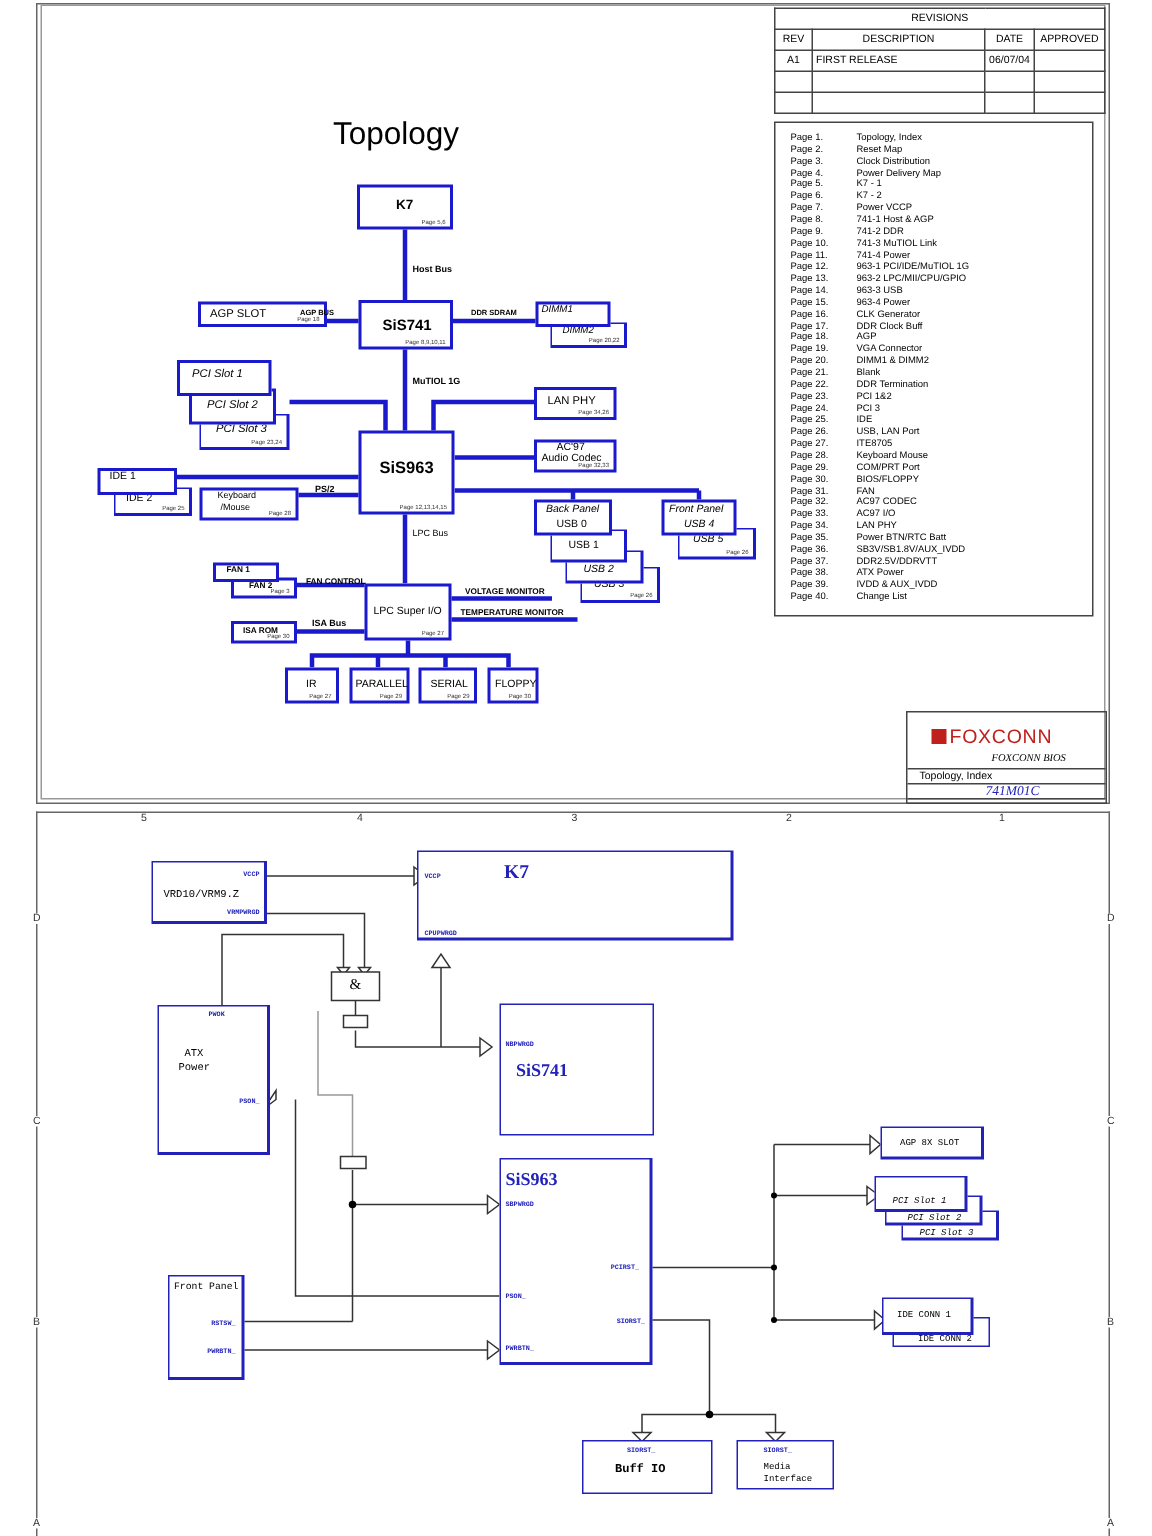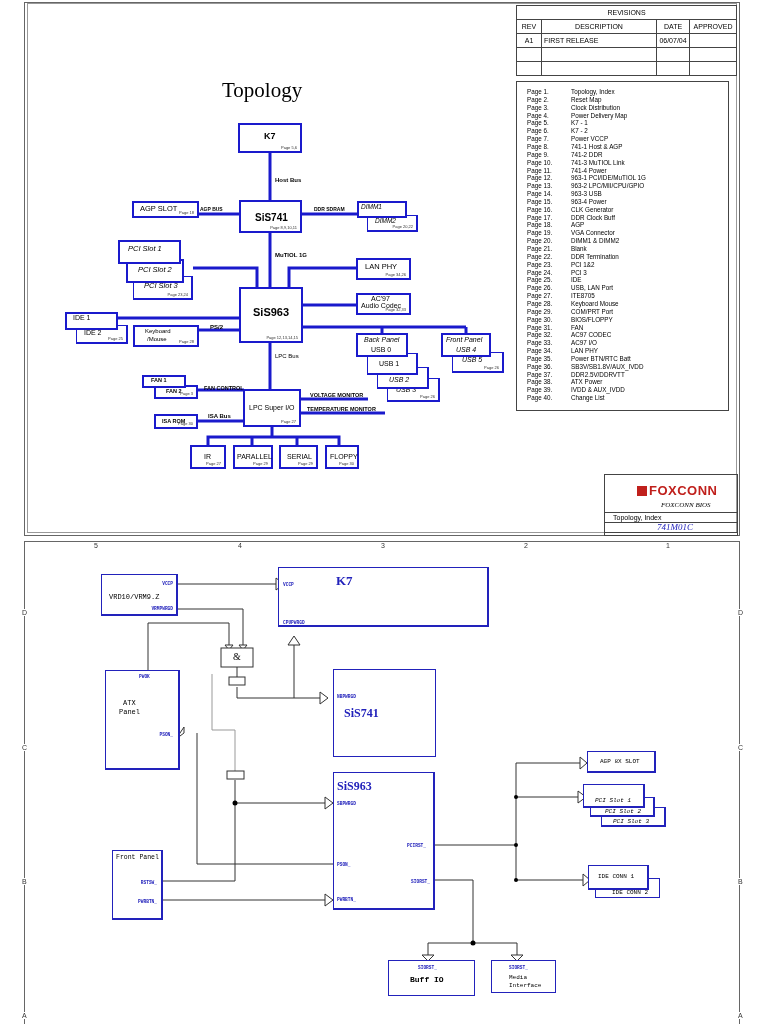--- a/index.html
+++ b/index.html
@@ -97,21 +97,21 @@
     <div class="row" style="top: 257.2px;"><span class="p">Page 33.</span><span>AC97 I/O</span></div>
     <div class="row" style="top: 265.05px;"><span class="p">Page 34.</span><span>LAN PHY</span></div>
     <div class="row" style="top: 272.9px;"><span class="p">Page 35.</span><span>Power BTN/RTC Batt</span></div>
     <div class="row" style="top: 280.75px;"><span class="p">Page 36.</span><span>SB3V/SB1.8V/AUX_IVDD</span></div>
     <div class="row" style="top: 288.6px;"><span class="p">Page 37.</span><span>DDR2.5V/DDRVTT</span></div>
     <div class="row" style="top: 296.45px;"><span class="p">Page 38.</span><span>ATX Power</span></div>
     <div class="row" style="top: 304.3px;"><span class="p">Page 39.</span><span>IVDD &amp; AUX_IVDD</span></div>
     <div class="row" style="top: 312.15px;"><span class="p">Page 40.</span><span>Change List</span></div>
   </div>
 
-<div class="abs" style="left:222px;top:78px;font-size:21px;font-family:Liberation Serif, serif;">Topology</div>
+<div class="abs" style="left:222px;top:78px;font-size:21px;">Topology</div>
 
 <svg width="768" height="540">
   <g stroke="#1a1acc" stroke-width="3" fill="none">
     <line x1="270" y1="152" x2="270" y2="200"></line>
     <line x1="198" y1="214" x2="240" y2="214"></line>
     <line x1="300" y1="214" x2="358" y2="214"></line>
     <line x1="270" y1="232" x2="270" y2="288"></line>
     <polyline points="193,268 257,268 257,288"></polyline>
     <polyline points="289,288 289,268 356,268"></polyline>
     <line x1="303" y1="305" x2="356" y2="305"></line>
@@ -133,21 +133,21 @@
 </svg>
 
 <div class="blk" style="left:238px;top:123px;width:64px;height:30px;">
   <span class="t" style="left:24px;top:6px;">K7</span>
   <span class="pg">Page 5,6</span>
 </div>
 <div class="blk" style="left:239px;top:200px;width:63px;height:33px;">
   <span class="t" style="left:14px;top:10px;font-size:10px;">SiS741</span>
   <span class="pg">Page 8,9,10,11</span>
 </div>
-<div class="blk" style="left:132px;top:201px;width:67px;height:17px;">
+<div class="blk" style="left:132px;top:201px;width:86px;height:17px;">
   <span class="t" style="left:6px;top:1px;font-weight:normal;font-size:7.5px;">AGP SLOT</span>
   <span class="pg">Page 18</span>
 </div>
 <div class="blk" style="left:367px;top:215px;width:51px;height:17px;border-width:1px 2px 2px 1px;">
   <span class="t it" style="left:7px;top:1px;font-size:6.5px;">DIMM2</span>
   <span class="pg">Page 20,22</span>
 </div>
 <div class="blk" style="left:357px;top:201px;width:50px;height:17px;">
   <span class="t it" style="left:2px;top:0;font-size:6.5px;">DIMM1</span>
 </div>
@@ -245,21 +245,21 @@
 <span class="lbl" style="left:314px;top:206px;font-size:5px;">DDR SDRAM</span>
 <span class="lbl" style="left:275px;top:252px;">MuTIOL 1G</span>
 <span class="lbl" style="left:210px;top:324px;">PS/2</span>
 <span class="lbl" style="left:275px;top:353px;font-weight:normal;">LPC Bus</span>
 <span class="lbl" style="left:204px;top:385px;font-size:5.5px;">FAN CONTROL</span>
 <span class="lbl" style="left:208px;top:413px;">ISA Bus</span>
 <span class="lbl" style="left:310px;top:392px;font-size:5.5px;">VOLTAGE MONITOR</span>
 <span class="lbl" style="left:307px;top:406px;font-size:5.5px;">TEMPERATURE MONITOR</span>
 
 <div class="abs" style="left:604px;top:474px;width:134px;height:62px;border:1px solid #444;box-sizing:border-box;">
-  <div class="abs" style="left:32px;top:8px;font-size:13px;font-weight:bold;color:#c0201c;letter-spacing:0.5px;">
+  <div class="abs" style="left:16px;top:8px;font-size:13px;font-weight:normal;color:#c0201c;letter-spacing:0.5px;">
     <span style="display:inline-block;width:10px;height:10px;background:#c0201c;margin-right:2px;vertical-align:-1px;"></span><span>FOXCONN</span>
   </div>
   <div class="abs" style="left:56px;top:26px;font-family:'Liberation Serif',serif;font-style:italic;font-size:7px;">FOXCONN BIOS</div>
   <div class="abs" style="left:0;top:37px;width:132px;border-top:1px solid #444;"></div>
   <div class="abs" style="left:8px;top:39px;font-size:7px;">Topology, Index</div>
   <div class="abs" style="left:0;top:47px;width:132px;border-top:1px solid #444;"></div>
   <div class="abs" style="left:52px;top:47px;font-family:'Liberation Serif',serif;font-style:italic;color:#2222bb;font-size:9px;">741M01C</div>
   <div class="abs" style="left:0;top:57px;width:132px;border-top:1px solid #444;"></div>
 </div>
 
@@ -340,21 +340,21 @@
   <span class="pin" style="right:3px;top:31px;">VRMPWRGD</span>
 </div>
 <div class="sch" style="left:278px;top:567px;width:211px;height:60px;border-width:1px 2px 2px 1px;">
   <span class="pin" style="left:4px;top:14px;">VCCP</span>
   <span class="big" style="left:57px;top:5px;">K7</span>
   <span class="pin" style="left:4px;top:52px;">CPUPWRGD</span>
 </div>
 <div class="sch" style="left:105px;top:670px;width:75px;height:100px;border-width:1px 2px 2px 1px;">
   <span class="pin" style="left:33px;top:3px;">PWOK</span>
   <span class="mono" style="left:17px;top:28px;">ATX</span>
-  <span class="mono" style="left:13px;top:37px;">Panel</span>
+  <span class="mono" style="left:13px;top:37px;">Power</span>
   <span class="pin" style="right:5px;top:61px;">PSON_</span>
 </div>
 <div class="sch" style="left:333px;top:669px;width:103px;height:88px;">
   <span class="pin" style="left:3px;top:24px;">NBPWRGD</span>
   <span class="big" style="left:10px;top:36px;font-size:12px;">SiS741</span>
 </div>
 <div class="sch" style="left:333px;top:772px;width:102px;height:138px;border-width:1px 2px 2px 1px;">
   <span class="big" style="left:3px;top:6px;font-size:12px;">SiS963</span>
   <span class="pin" style="left:3px;top:28px;">SBPWRGD</span>
   <span class="pin" style="right:7px;top:70px;">PCIRST_</span>

